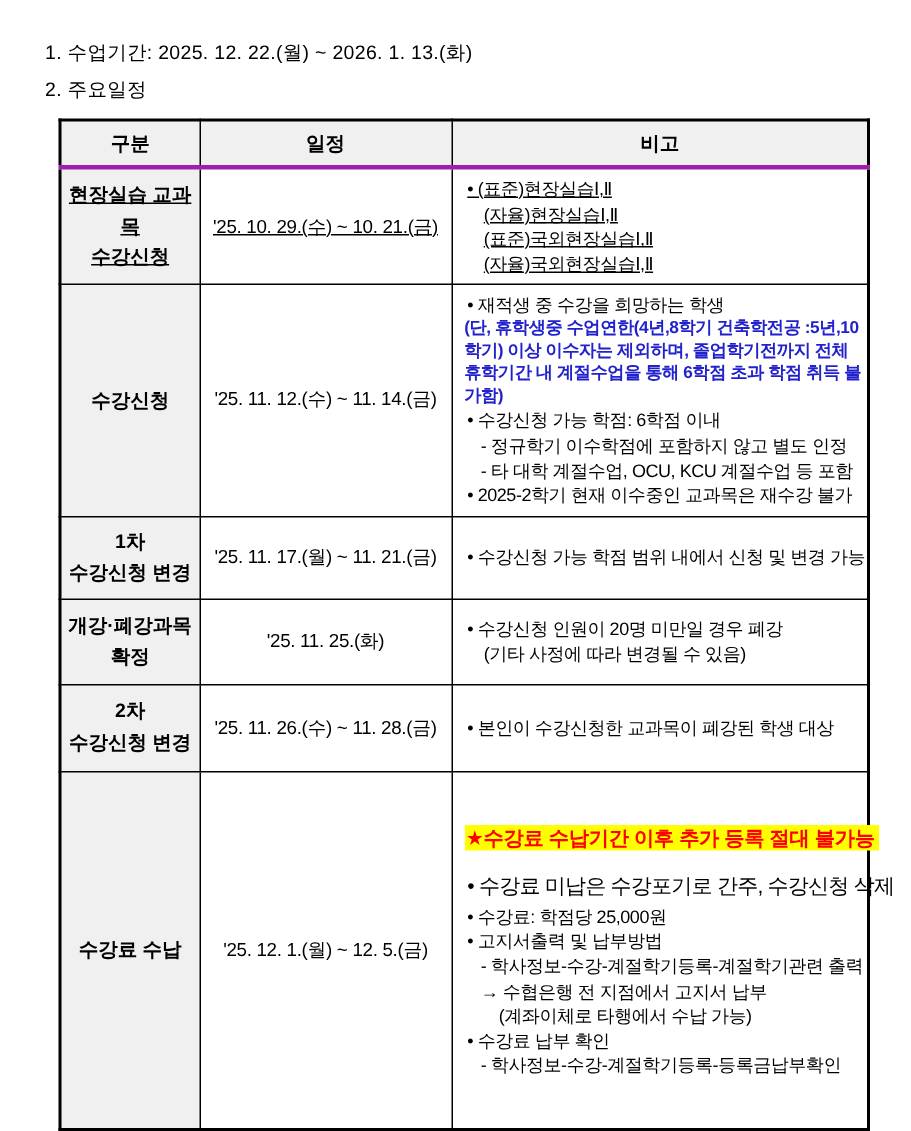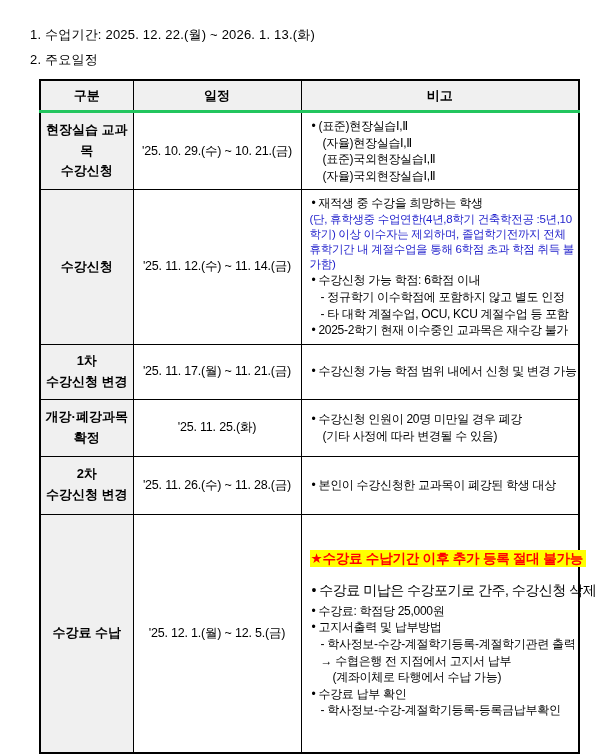--- a/index.html
+++ b/index.html
@@ -15,23 +15,23 @@
     width:539px;margin:7px 0 0 9px;
     border:2px solid #000;
   }
   col.c-cat{width:93px;}
   col.c-date{width:168px;}
   col.c-note{width:278px;}
   th,td{border:1px solid #000;}
   thead th{
     background:#f0f0f0;height:27px;
     font-size:13px;font-weight:bold;text-align:center;vertical-align:middle;
-    border-bottom:3px solid #22c55e;
+    border-bottom:3px solid #a21caf;
   }
-  tbody tr:nth-child(1){height:72px;}
+  tbody tr:nth-child(1){height:72px;text-decoration:underline;}
   tbody tr:nth-child(2){height:131px;}
   tbody tr:nth-child(3){height:55px;padding-left:40px;}
   tbody tr:nth-child(4){height:57px;}
   tbody tr:nth-child(5){height:58px;margin-left:40px;}
   tbody tr:nth-child(6){height:239px;}
   th.cat{
     background:#f0f0f0;font-weight:bold;font-size:13px;
     text-align:center;vertical-align:middle;
     white-space:pre-line;line-height:1.6;padding:0 2px;
   }
@@ -42,21 +42,21 @@
   td.remarks{
     font-size:12px;vertical-align:middle;text-align:left;
     padding:5px 4px 5px 7px;line-height:1.38;letter-spacing:-0.3px;
   }
   .line{white-space:nowrap;}
   .s-plain{padding-left:1px;}
   .s-bullet{padding-left:3px;}
   .s-cont{padding-left:14px;}
   .s-sub{padding-left:12px;}
   .s-sub2{padding-left:24px;}
-  .c-blue{color:#2222cc;font-weight:normal;font-size:11.5px;line-height:1.32;
+  .c-blue{color:#2222cc;font-weight:bold;font-size:11.5px;line-height:1.32;
           white-space:normal;width:268px;}
   .c-big{font-weight:normal;font-size:14px;margin:4px 0 3px;letter-spacing:-0.5px;}
   .c-alert{margin:2px 0 12px;}
   .hl{background:#ffff00;color:#ff0000;font-weight:bold;font-size:13.5px;
       padding:1px 3px 1px 1px;letter-spacing:-0.2px;}
 </style>
 </head>
 <body>
 
 <div class="page">

